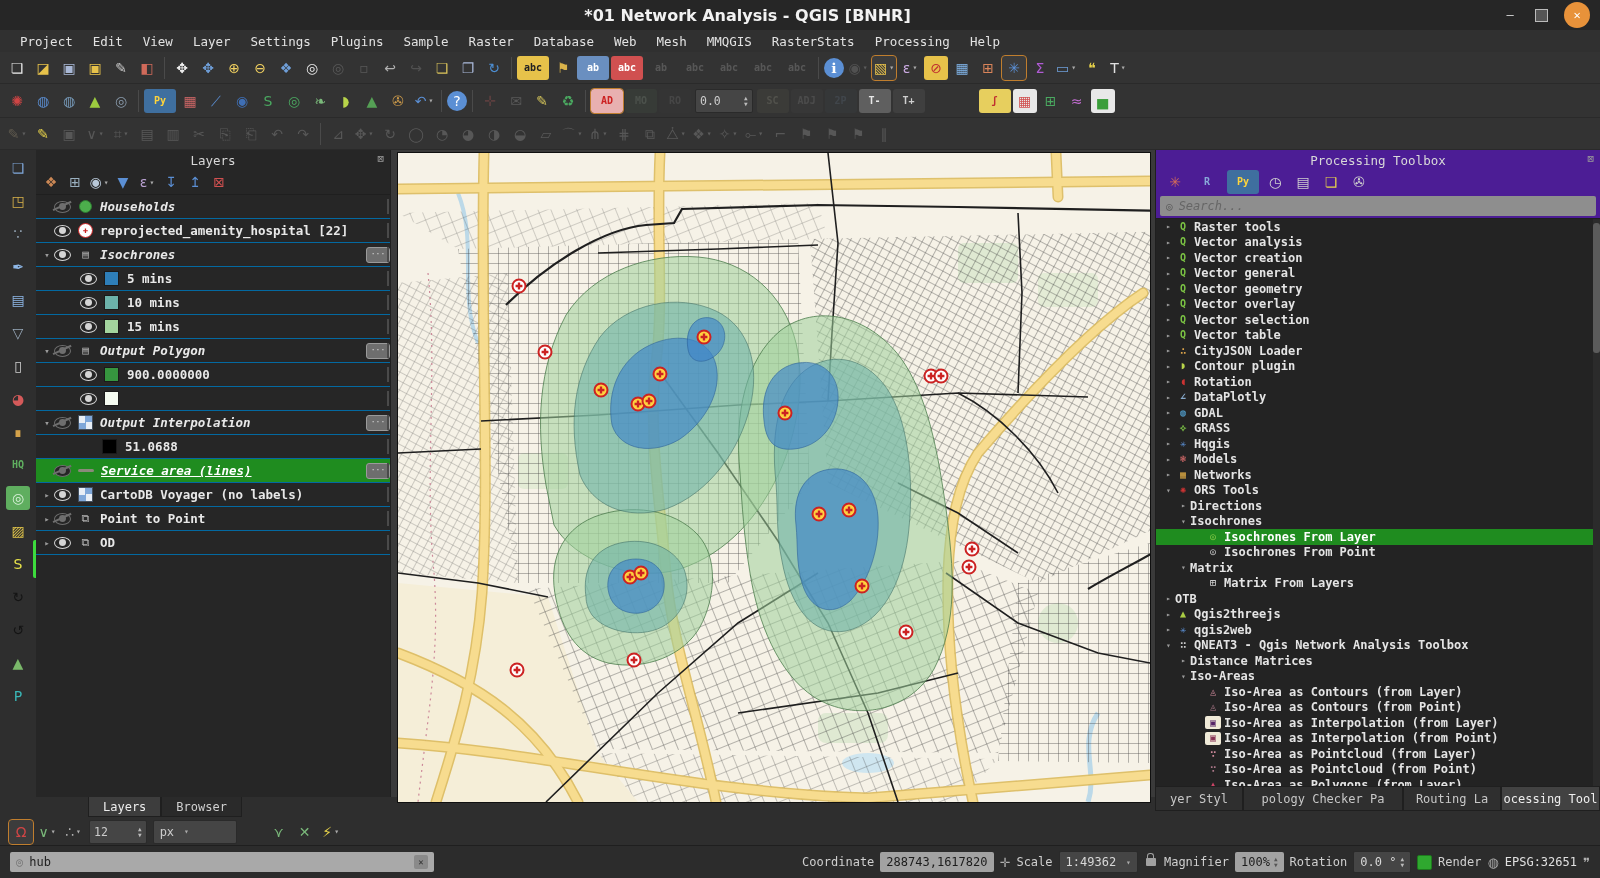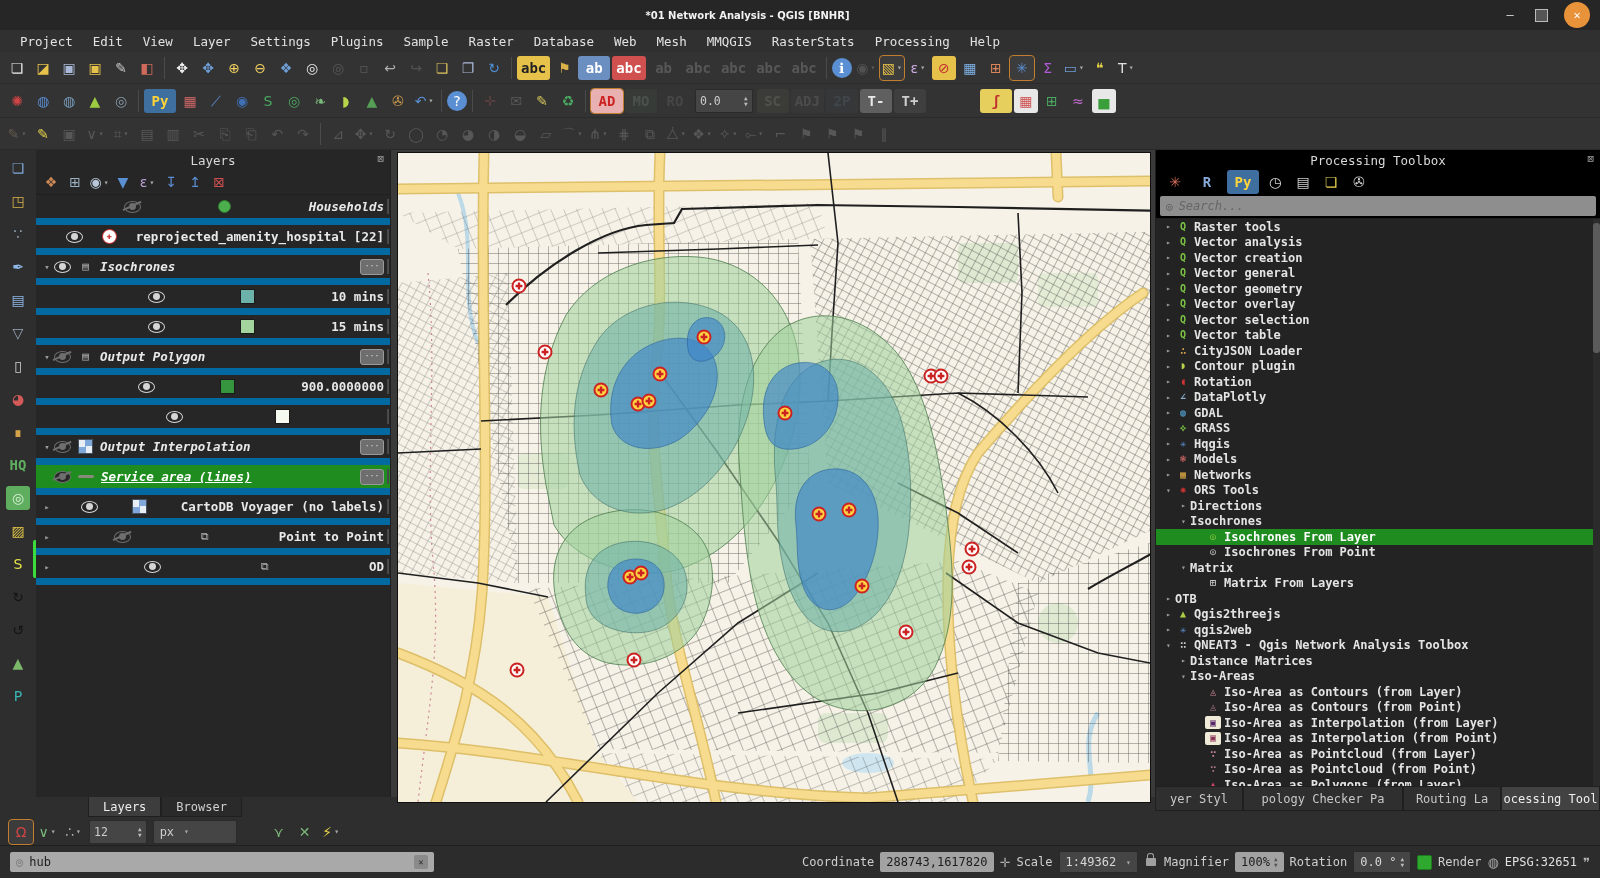--- a/index.html
+++ b/index.html
@@ -1,33 +1,33 @@
 <!DOCTYPE html>
 <html><head>
 <meta charset="utf-8">
 <style>
   html,body{margin:0;padding:0;}
   body{width:1600px;height:878px;position:relative;overflow:hidden;background:#2e2e2e;
        font-family:"DejaVu Sans Mono",monospace;font-size:12px;color:#ddd;-webkit-font-smoothing:antialiased;}
   .abs{position:absolute;}
   
   #titlebar{left:0;top:0;width:1600px;height:30px;background:#262626;display:flex;align-items:center;}
-  #title{flex:1;text-align:center;font-weight:bold;font-size:10px;color:#f2f2f2;font-family:"DejaVu Sans",sans-serif;}
+  #title{flex:1;text-align:center;font-weight:bold;font-size:16px;color:#f2f2f2;font-family:"DejaVu Sans",sans-serif;}
   .wbtn{width:30px;height:30px;display:flex;align-items:center;justify-content:center;color:#ddd;font-size:12px;}
   .wbtn.close{width:26px;height:26px;border-radius:50%;background:#e8923a;color:#fff;font-weight:bold;margin:0 10px 0 6px;}
   .wbtn.max{border:1px solid #bbb;width:11px;height:11px;margin:0 10px;background:#555;}
   
   #menubar{left:0;top:30px;width:1600px;height:22px;background:#303030;display:flex;align-items:center;padding-left:10px;box-sizing:border-box;}
   .menu-item{padding:0 10px;color:#e2e2e2;font-size:12.5px;cursor:default;}
   
   .toolbar{left:0;width:1600px;background:#333;display:flex;align-items:center;padding-left:4px;box-sizing:border-box;border-bottom:1px solid #2a2a2a;}
   #tb1{top:52px;height:32px;} #tb2{top:84px;height:34px;} #tb3{top:118px;height:32px;}
   .tbtn{min-width:24px;height:24px;margin:0 1px;border-radius:3px;display:flex;align-items:center;justify-content:center;position:relative;}
   .tbtn .g{font-size:14px;line-height:1;font-family:"DejaVu Sans",sans-serif;}
-  .tbtn.txt .g{font-size:14px;font-weight:bold;font-family:"DejaVu Sans Mono",monospace;}
+  .tbtn.txt .g{font-size:10px;font-weight:bold;font-family:"DejaVu Sans Mono",monospace;}
   .tbtn.txt{padding:0 4px;}
   .tbtn.round .g{background:inherit;}
   .tbtn.dis{opacity:.35;}
   .tbtn.act{outline:1.5px solid #c07e2e;outline-offset:0;background:#3c3c3c;}
   .tbtn .dd{font-size:8px;color:#aaa;margin-left:2px;}
   .tsep{width:1px;height:22px;background:#4a4a4a;margin:0 4px;}
   .tgap{width:26px;height:1px;}
   .spinbox{display:flex;align-items:center;background:#454545;border:1px solid #2a2a2a;border-radius:2px;height:22px;margin:0 3px;padding:0 4px;color:#ccc;}
   .spinbox .v{min-width:40px;font-size:11.5px;}
   .spin-arrows{display:flex;flex-direction:column;font-size:6px;color:#bbb;line-height:1;margin-left:4px;}
@@ -37,21 +37,21 @@
   #leftbar{left:0;top:150px;width:36px;height:647px;background:#2e2e2e;display:flex;flex-direction:column;align-items:center;padding-top:6px;box-sizing:border-box;gap:9px;}
   #leftbar .tbtn{margin:0;}
   #dock-indicator{left:33px;top:540px;width:5px;height:38px;background:#3ddc3d;border-radius:2px;}
   
   #layers-panel{left:36px;top:150px;width:355px;height:647px;background:#262626;border-right:1px solid #1f1f1f;box-sizing:border-box;display:flex;flex-direction:column;}
   .panel-head{height:20px;display:flex;align-items:center;justify-content:center;position:relative;color:#d8d8d8;font-size:12.5px;}
   .panel-close{position:absolute;right:6px;top:2px;color:#9a9a9a;font-size:11px;}
   #layers-tools{height:24px;display:flex;align-items:center;padding-left:4px;gap:2px;}
   #layers-tools .tbtn{min-width:20px;height:20px;}
   #layer-tree{flex:1;overflow:hidden;border-top:1px solid #1f1f1f;position:relative;}
-  .lrow{height:23px;display:flex;align-items:center;border-bottom:7px solid #0369a1;position:relative;padding-right:6px;justify-content:space-between;}
+  .lrow{height:23px;display:flex;align-items:center;border-bottom:1px solid #0369a1;position:relative;}
   .lrow.sel{background:#1f8c1f;}
   .lrow .arrow{width:14px;font-size:9px;color:#9a9a9a;text-align:center;flex:none;}
   .eye{width:15px;height:10px;border:1.5px solid #d5d5d5;border-radius:50%;position:relative;flex:none;margin-right:7px;background:#262626;}
   .eye::after{content:"";position:absolute;left:4px;right:4px;top:1.6px;bottom:1.6px;background:#d5d5d5;border-radius:50%;}
   .eye.off{border-color:#6f6f6f;}
   .eye.off::after{background:#6f6f6f;}
   .eye.off::before{content:"";position:absolute;left:-3px;width:20px;top:3.5px;height:1.6px;background:#6f6f6f;transform:rotate(-25deg);z-index:2;}
   .eyespace{width:22px;flex:none;}
   .swatch{width:13px;height:13px;border:1px solid #1a1a1a;flex:none;margin-right:8px;}
   .lineswatch{width:16px;height:3px;border-radius:2px;flex:none;margin-right:7px;}
@@ -61,21 +61,21 @@
   .rastic{width:13px;height:13px;border:1px solid #44505e;background:conic-gradient(#7fa7d9 0 25%,#e8eef6 0 50%,#7fa7d9 0 75%,#e8eef6 0);}
   .llabel{font-size:12.5px;font-weight:bold;color:#e8e8e8;white-space:nowrap;}
   .lrow.sel .llabel{color:#fff;}
   .it{font-style:italic;} .un{text-decoration:underline;}
   .badge{margin-left:auto;width:22px;height:14px;border:1px solid #9a9a9a;border-radius:3px;background:#6e6e6e;color:#d8d8d8;font-size:8px;display:flex;align-items:center;justify-content:center;flex:none;}
   .rowtick{position:absolute;right:1px;top:4px;bottom:4px;width:2px;background:#4a4a4a;}
   
   #map-region{left:391px;top:150px;width:764px;height:647px;background:#3a3a3a;}
   #map-canvas{left:6px;top:2px;width:752px;height:649px;border:1px solid #101010;background:#f6f2e7;}
   
-  #proc-panel{left:1155px;top:150px;width:445px;height:647px;background:#000000;display:flex;flex-direction:column;box-sizing:border-box;border-left:1px solid #1f1f1f;}
+  #proc-panel{left:1155px;top:150px;width:445px;height:647px;background:#4c1d95;display:flex;flex-direction:column;box-sizing:border-box;border-left:1px solid #1f1f1f;}
   #proc-tools{height:24px;display:flex;align-items:center;padding-left:6px;gap:2px;}
   #proc-search{height:20px;margin:2px 4px 2px 4px;background:#8e8e8e;border-radius:2px;display:flex;align-items:center;padding:0 6px;gap:6px;}
   #proc-search .ph{color:#666;font-style:italic;font-size:12px;}
   #proc-search .mg{color:#5a5a5a;font-size:11px;}
   #proc-tree{flex:1;overflow:hidden;border-top:1px solid #1f1f1f;position:relative;background:#232323;}
   .prow{height:15.5px;display:flex;align-items:center;white-space:nowrap;}
   .prow.sel{background:#1f8c1f;}
   .prow .arrow{width:13px;font-size:8px;color:#9a9a9a;text-align:center;flex:none;}
   .picon{width:16px;height:13px;flex:none;display:flex;align-items:center;justify-content:center;font-size:10px;font-weight:bold;margin-right:3px;line-height:1;}
   .plabel{font-size:12px;font-weight:bold;color:#e4e4e4;}
@@ -605,20 +605,27 @@
         <span class="arrow">▾</span>
         <span class="eye"></span>
         <span class="licon" style="color: rgb(176, 176, 176);">▤</span>
         <span class="llabel it">Isochrones</span>
         <span class="badge">···</span>
         <span class="rowtick"></span>
       </div>
       <div class="lrow" style="padding-left: 30px;">
         <span class="arrow"></span>
         <span class="eye"></span>
+        <span class="swatch" style="background: rgb(46, 126, 184);"></span>
+        <span class="llabel">5 mins</span>
+        <span class="rowtick"></span>
+      </div>
+      <div class="lrow" style="padding-left: 30px;">
+        <span class="arrow"></span>
+        <span class="eye"></span>
         <span class="swatch" style="background: rgb(108, 178, 170);"></span>
         <span class="llabel">10 mins</span>
         <span class="rowtick"></span>
       </div>
       <div class="lrow" style="padding-left: 30px;">
         <span class="arrow"></span>
         <span class="eye"></span>
         <span class="swatch" style="background: rgb(163, 212, 158);"></span>
         <span class="llabel">15 mins</span>
         <span class="rowtick"></span>
@@ -646,20 +653,27 @@
         <span class="rowtick"></span>
       </div>
       <div class="lrow" style="padding-left: 4px;">
         <span class="arrow">▾</span>
         <span class="eye off"></span>
         <span class="licon">
           <span class="rastic"></span>
         </span>
         <span class="llabel it">Output Interpolation</span>
         <span class="badge">···</span>
+        <span class="rowtick"></span>
+      </div>
+      <div class="lrow" style="padding-left: 30px;">
+        <span class="arrow"></span>
+        <span class="eyespace"></span>
+        <span class="swatch" style="background: rgb(0, 0, 0);"></span>
+        <span class="llabel">51.0688</span>
         <span class="rowtick"></span>
       </div>
       <div class="lrow sel" style="padding-left: 4px;">
         <span class="arrow"></span>
         <span class="eye off"></span>
         <span class="lineswatch" style="background: rgb(138, 138, 122);"></span>
         <span class="llabel it un">Service area (lines)</span>
         <span class="badge">···</span>
         <span class="rowtick"></span>
       </div>

